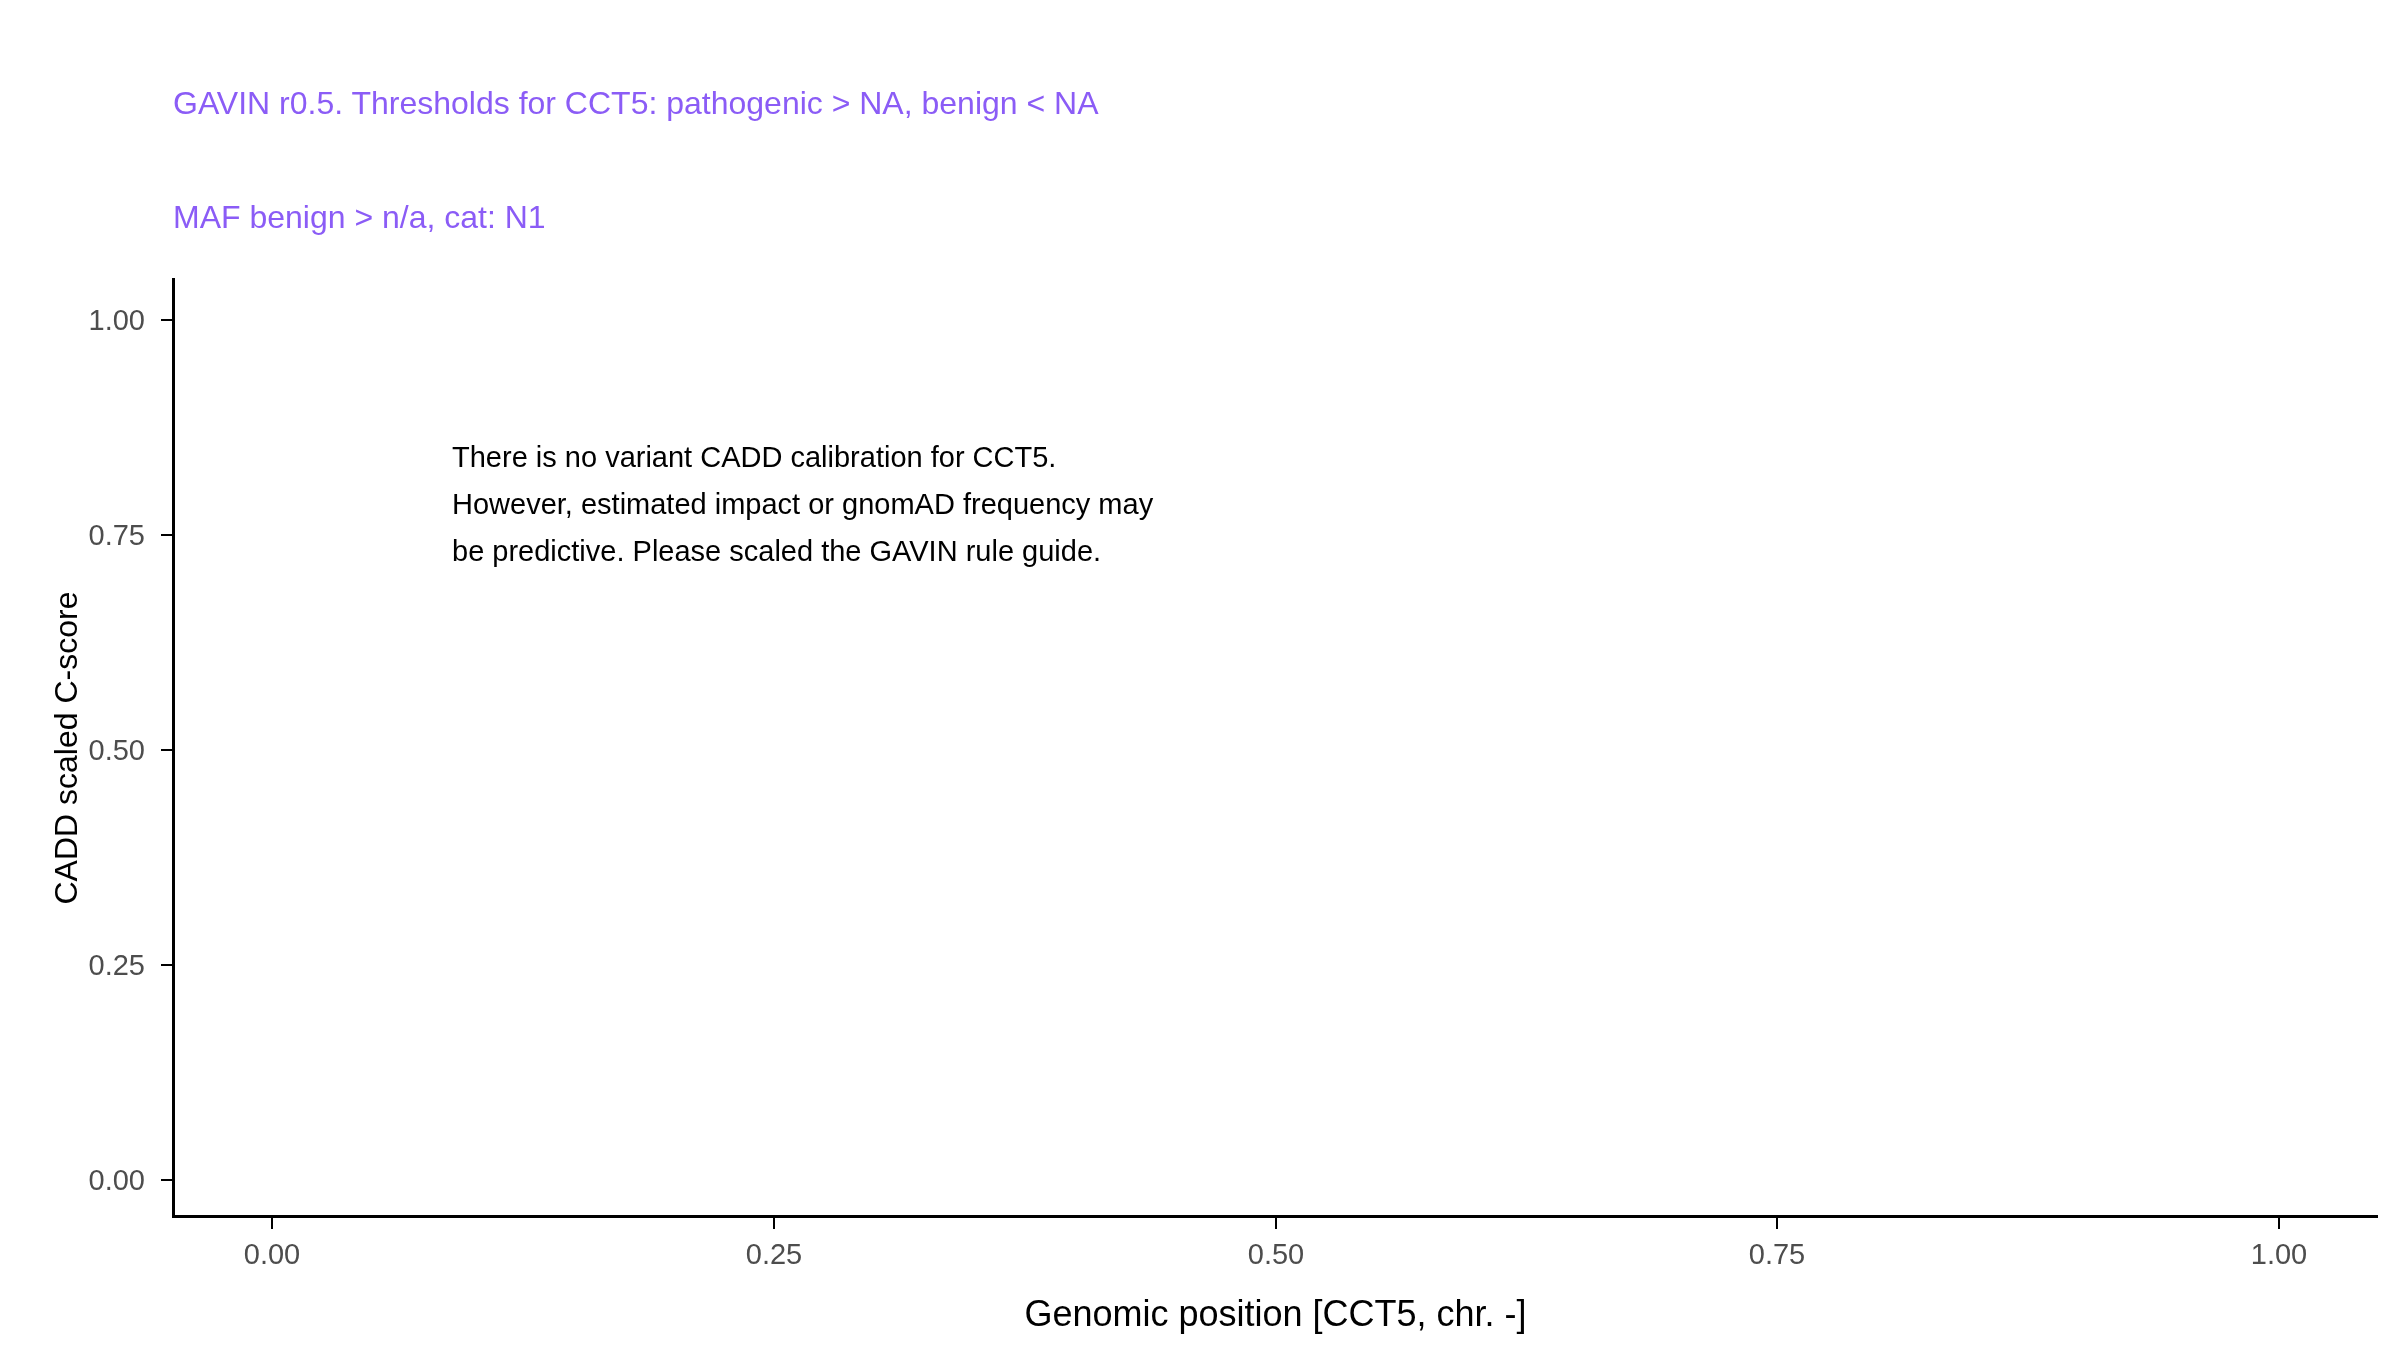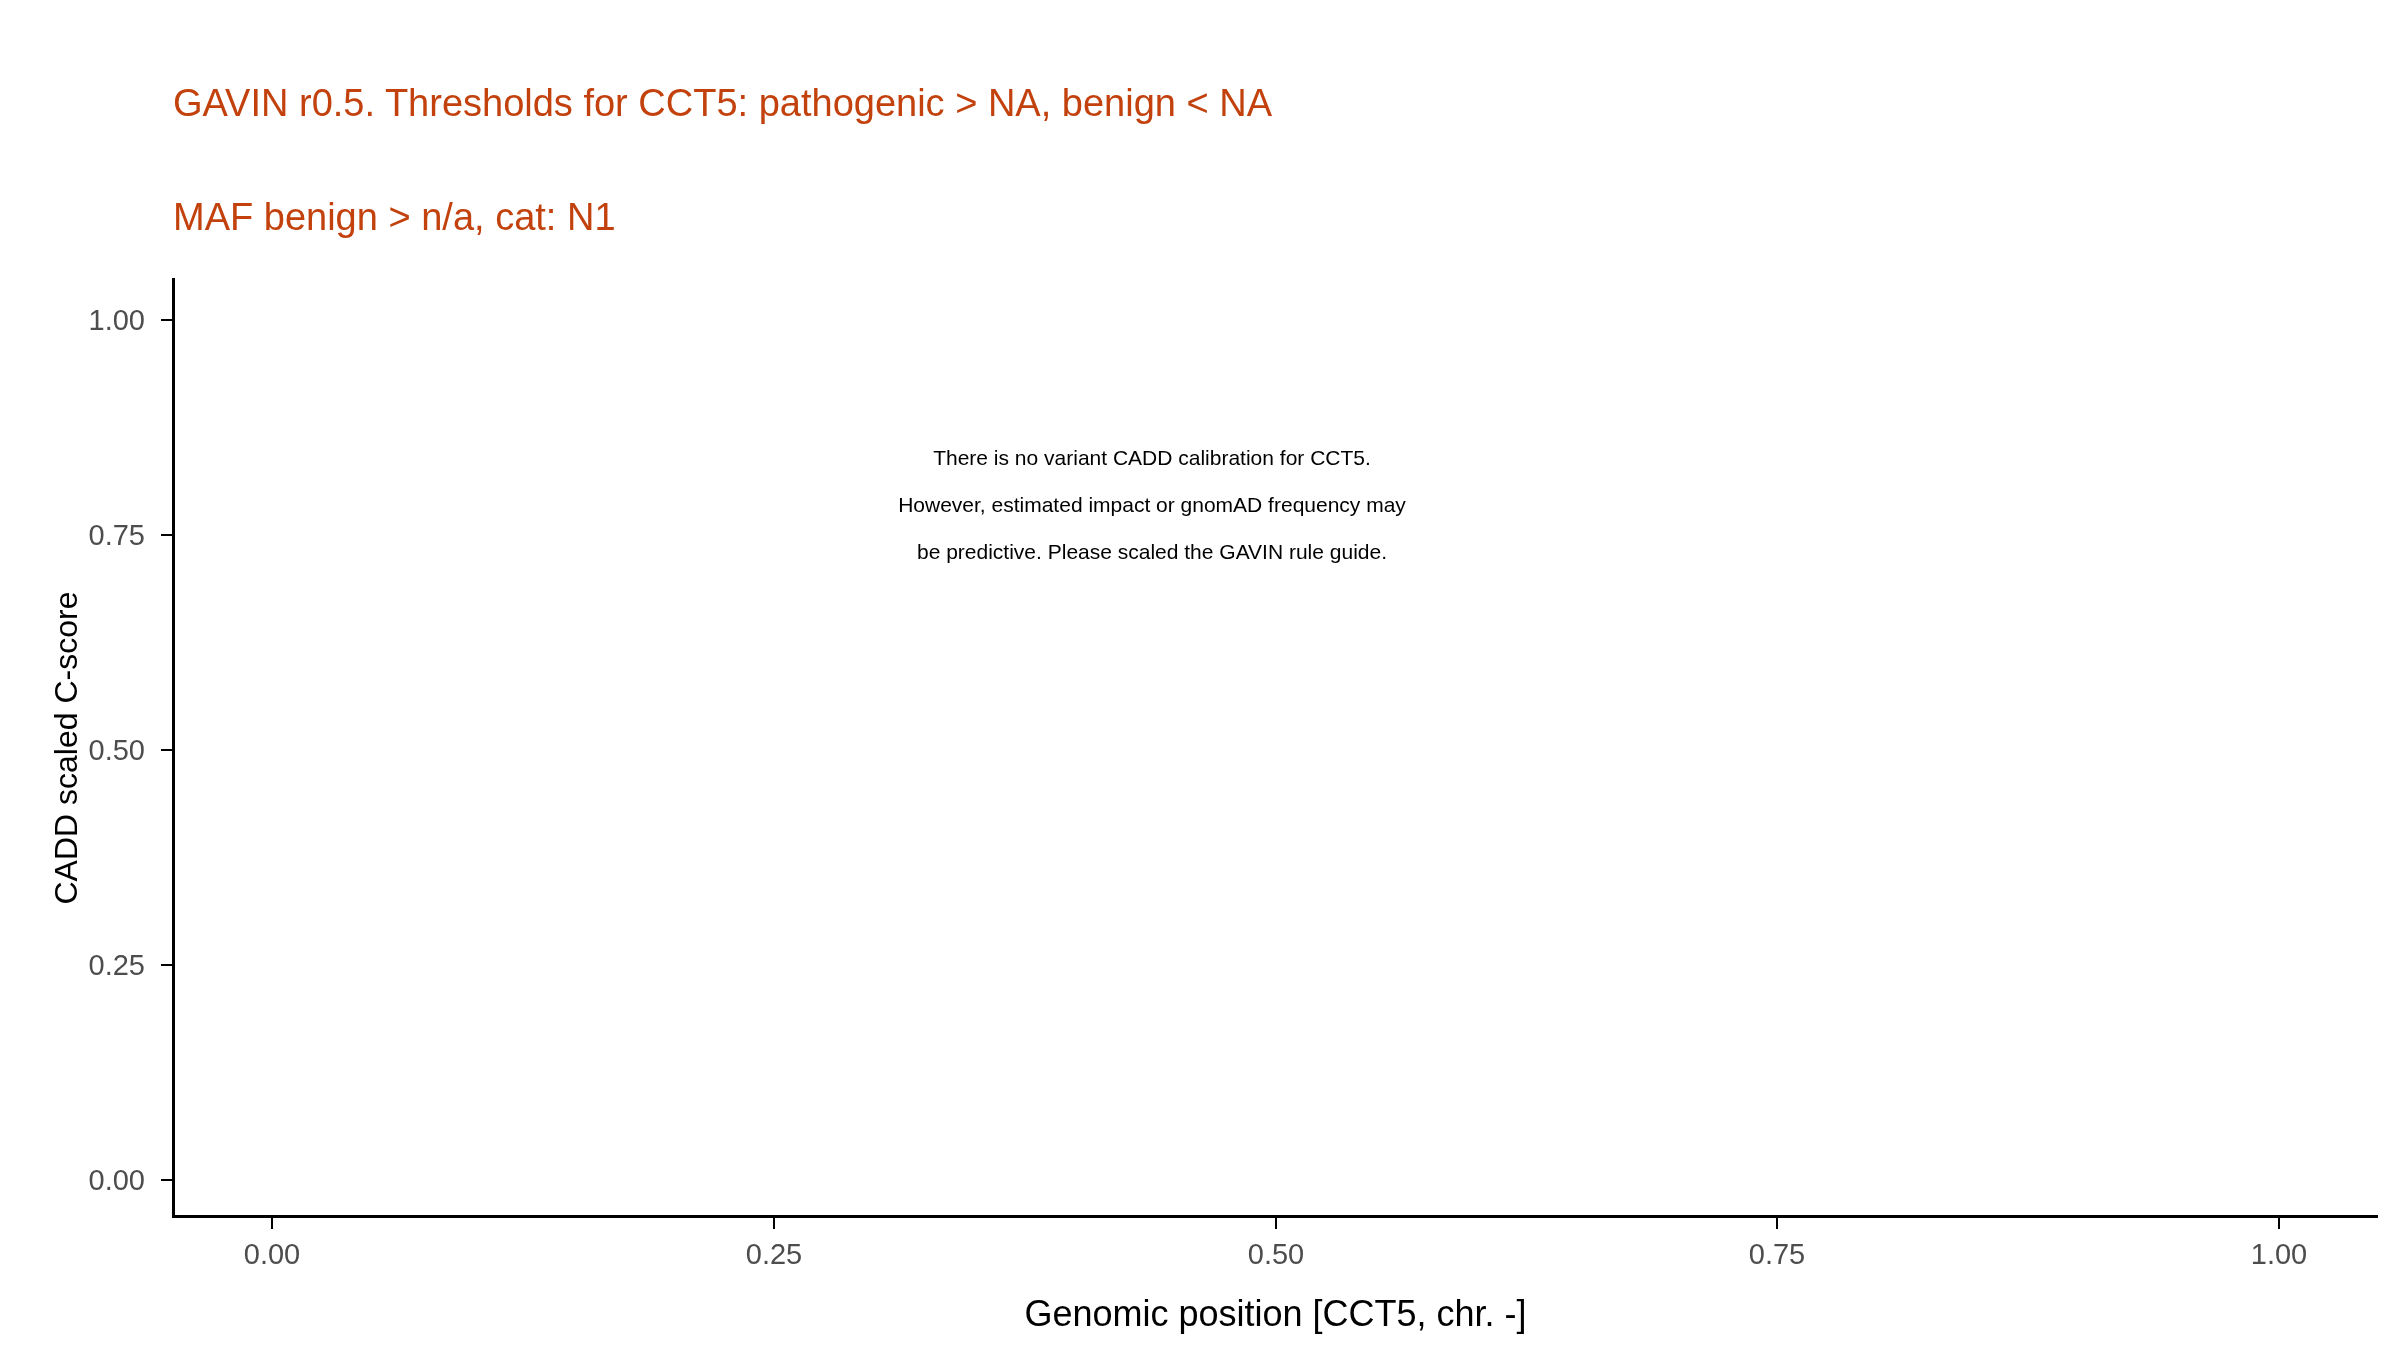--- a/index.html
+++ b/index.html
@@ -18,23 +18,23 @@
     background: #ffffff;
     overflow: hidden;
   }
 
   
   #plot-title {
     position: absolute;
     left: 173px;
     top: 8px;
     width: 2100px;
-    font-size: 38px;
+    font-size: 32px;
     line-height: 38px;
-    color: #c2410c;
+    color: #8b5cf6;
     white-space: pre;
   }
   #plot-title .title-line {
     display: block;
     white-space: pre;
   }
 
   
   #panel {
     position: absolute;
@@ -117,23 +117,23 @@
     color: #000000;
     white-space: nowrap;
   }
 
   
   #annotation {
     position: absolute;
     left: 452px;
     top: 434px;
     width: 1400px;
-    font-size: 21px;
+    font-size: 29px;
     line-height: 47px;
-    text-align: center;
+    text-align: left;
     color: #000000;
   }
   #annotation .annot-line {
     display: block;
     white-space: pre;
   }
 </style>
 </head>
 <body>
 

